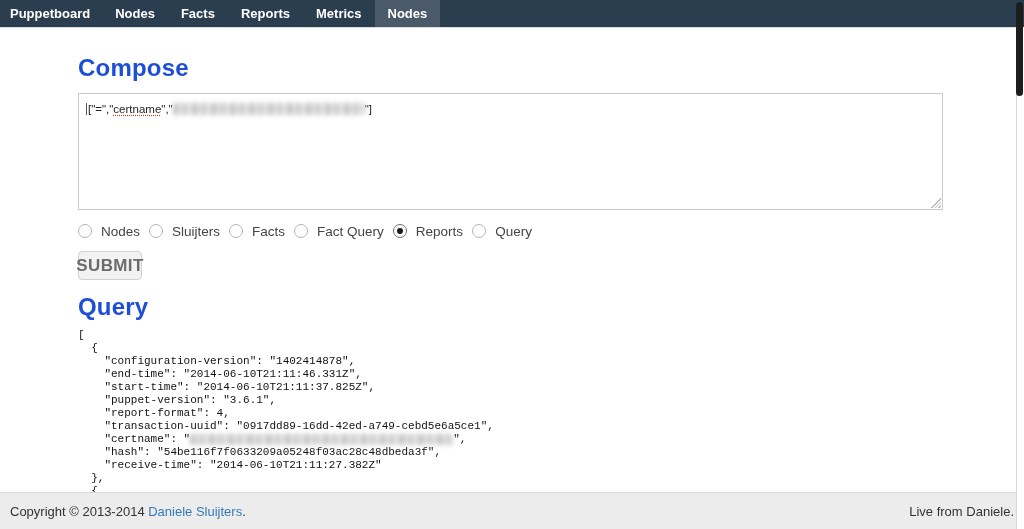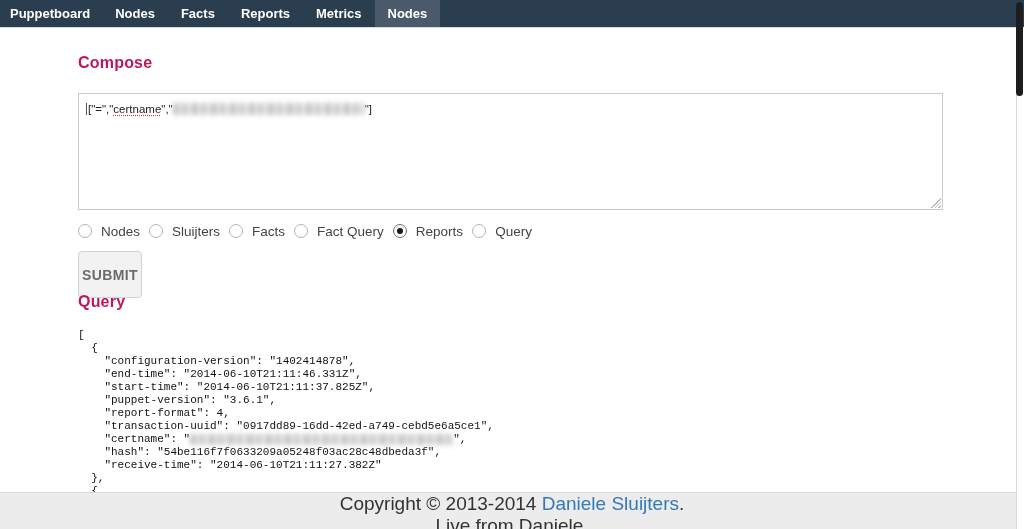--- a/index.html
+++ b/index.html
@@ -7,21 +7,21 @@
   #screen { position:relative; width:1024px; height:529px; overflow:hidden; background:#ffffff;padding-left:24px; }
 
   
   .nav { position:absolute; top:0; left:0; right:0; height:27px; background:#2b3e50;
          display:flex; align-items:stretch; box-shadow:0 1px 0 #d9dde0; z-index:6; }
   .nav-brand { color:#fff; font-size:13px; font-weight:700; line-height:27px; padding:0 12px 0 10px; cursor:pointer; }
   .nav-item { color:#fff; font-size:13px; font-weight:600; line-height:27px; padding:0 13px; cursor:pointer; }
   .nav-item.active { background:#4a5a6a; }
 
   
-  .section-heading { position:absolute; left:78px; font-size:16px; font-weight:600; color:#be185d; letter-spacing:0.2px; }
+  .section-heading { position:absolute; left:78px; font-size:24px; font-weight:600; color:#1d4ed8; letter-spacing:0.2px; }
   #heading-compose { top:54px; }
   #heading-result { top:293px; }
 
   
   .query-box { position:absolute; left:78px; top:93px; width:865px; height:117px;
                background:#fff; border:1px solid #c9c9c9; }
   .query-line { padding:9px 0 0 7px; font-size:11.5px; color:#222; white-space:pre; }
   .caret { display:inline-block; width:1px; height:12px; background:#555; vertical-align:text-bottom; margin-right:1px; }
   .misspelled { text-decoration:underline dotted #e0321f; text-underline-offset:2px; }
   .resize-grip { position:absolute; right:1px; bottom:1px; width:11px; height:11px;
@@ -40,34 +40,34 @@
   .radio-row { position:absolute; left:78px; top:223px; display:flex; align-items:center; height:16px; }
   .radio-option { display:flex; align-items:center; margin-right:9px; cursor:pointer; font-size:13.5px; color:#444; }
   .radio { width:14px; height:14px; border-radius:50%; border:1px solid #b5b5b5; background:#fefefe;
            margin-right:9px; position:relative; flex:0 0 auto; }
   .radio.checked { border-color:#6e6e6e; }
   .radio.checked::after { content:""; position:absolute; left:3px; top:3px; width:6px; height:6px;
                           border-radius:50%; background:#1a1a1a; }
 
   
   .btn-row { position:absolute; left:78px; top:251px; display:flex; }
-  .btn { height:47px; border-radius:4px; font-size:14px; font-weight:700; letter-spacing:0.4px;
+  .btn { height:29px; border-radius:4px; font-size:17px; font-weight:700; letter-spacing:0.4px;
          display:flex; align-items:center; justify-content:center; cursor:pointer; font-family:"Liberation Sans",sans-serif; }
   .btn-submit { width:64px; background:#f2f2f2; border:1px solid #d2d2d2; color:#6b6b6b; margin-right:16px; }
   .btn-cancel { width:83px; background:#d9534f; border:1px solid #c9423e; color:#fff; }
 
   
   .result-pre { position:absolute; left:78px; top:329px; font-family:"Liberation Mono", monospace;
                 font-size:11px; line-height:13px; color:#111; z-index:1; }
   .json-line { white-space:pre; height:13px; }
 
   
   .footer { position:absolute; left:0; right:0; bottom:0; height:37px; background:#ececec;
             border-top:1px solid #d9d9d9; display:flex; align-items:center; justify-content:space-between;
-            padding:0 10px; font-size:19px; color:#333; z-index:5;flex-direction:column; }
+            padding:0 10px; font-size:13px; color:#333; z-index:5; }
   .footer a { color:#337ab7; text-decoration:none; cursor:pointer; }
   .footer-left { white-space:pre-wrap; }
 
   
   .scroll-gutter { position:absolute; top:27px; bottom:0; right:0; width:8px; background:#fff;
                    border-left:1px solid #d8d8d8; z-index:7; }
   .scroll-thumb { position:absolute; top:2px; right:1px; width:7px; height:94px; background:#1d1d1d;
                   border-radius:4px; z-index:8; cursor:default; }
 </style>
 </head>

